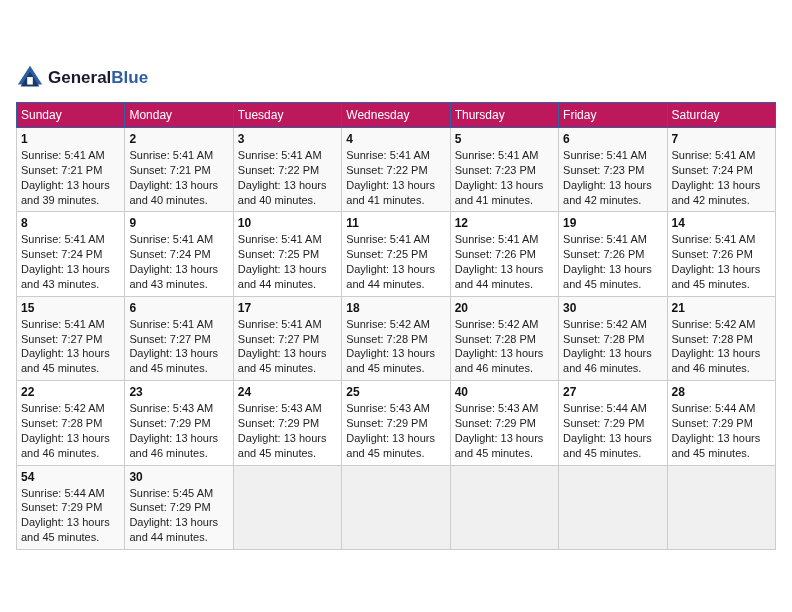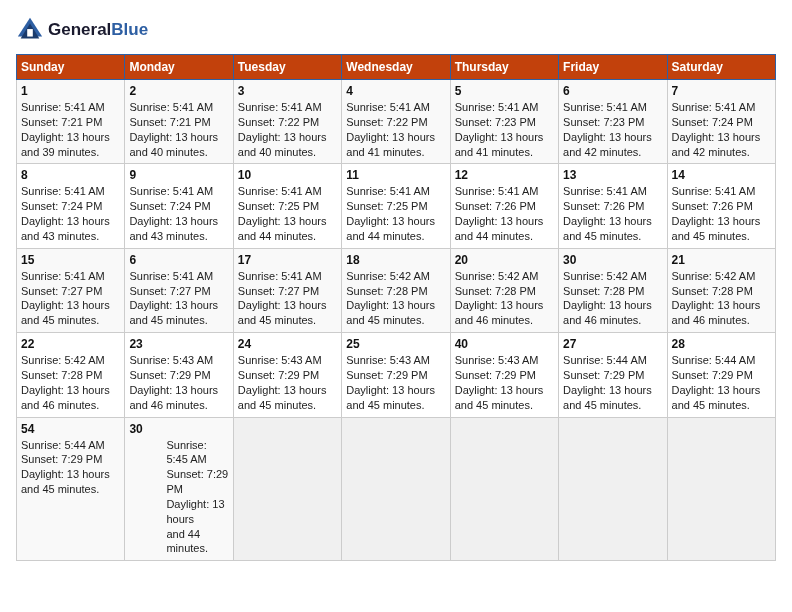--- a/index.html
+++ b/index.html
@@ -12,20 +12,21 @@
     }
     .container {
       width: 792px;
       padding: 16px 16px 10px 16px;
     }
     .header {
       display: flex;
       justify-content: space-between;
       align-items: flex-start;
       margin-bottom: 10px;
+      margin-top: 48px;
     }
     .logo {
       display: flex;
       align-items: center;
     }
     .logo-icon {
       width: 28px;
       height: 28px;
       margin-right: 4px;
       position: relative;
@@ -41,26 +42,26 @@
     .location {
       font-size: 15px;
       color: #333;
     }
     table {
       width: 100%;
       border-collapse: collapse;
       font-size: 10.5px;
     }
     thead tr th {
-      background-color: #c2410c;
+      background-color: #be185d;
       color: #fff;
       padding: 5px 4px;
       text-align: left;
       font-size: 12px;
-      font-weight: bold;
+      font-weight: normal;
       border: 1px solid #2e5fa3;
     }
     tbody tr td {
       border: 1px solid #ccc;
       vertical-align: top;
       padding: 4px 4px;
       width: 14.28%;
       min-height: 70px;
       background: #fff;
     }
@@ -198,21 +199,21 @@
 and 44 minutes.</div>
           </td>
           <td>
             <span class="day-num">12</span>
             <div class="day-info" style="white-space: pre-line;">Sunrise: 5:41 AM
 Sunset: 7:26 PM
 Daylight: 13 hours
 and 44 minutes.</div>
           </td>
           <td>
-            <span class="day-num">13</span>
+            <span class="day-num">19</span>
             <div class="day-info" style="white-space: pre-line;">Sunrise: 5:41 AM
 Sunset: 7:26 PM
 Daylight: 13 hours
 and 45 minutes.</div>
           </td>
           <td>
             <span class="day-num">14</span>
             <div class="day-info" style="white-space: pre-line;">Sunrise: 5:41 AM
 Sunset: 7:26 PM
 Daylight: 13 hours
@@ -324,21 +325,21 @@
         <tr>
           <td>
             <span class="day-num">54</span>
             <div class="day-info" style="white-space: pre-line;">Sunrise: 5:44 AM
 Sunset: 7:29 PM
 Daylight: 13 hours
 and 45 minutes.</div>
           </td>
           <td>
             <span class="day-num">30</span>
-            <div class="day-info" style="white-space: pre-line; margin-left: 37px;">Sunrise: 5:45 AM
+            <div class="day-info" style="white-space: pre-line;">Sunrise: 5:45 AM
 Sunset: 7:29 PM
 Daylight: 13 hours
 and 44 minutes.</div>
           </td>
           <td class="empty-cell"></td>
           <td class="empty-cell"></td>
           <td class="empty-cell"></td>
           <td class="empty-cell"></td>
           <td class="empty-cell"></td>
         </tr>

